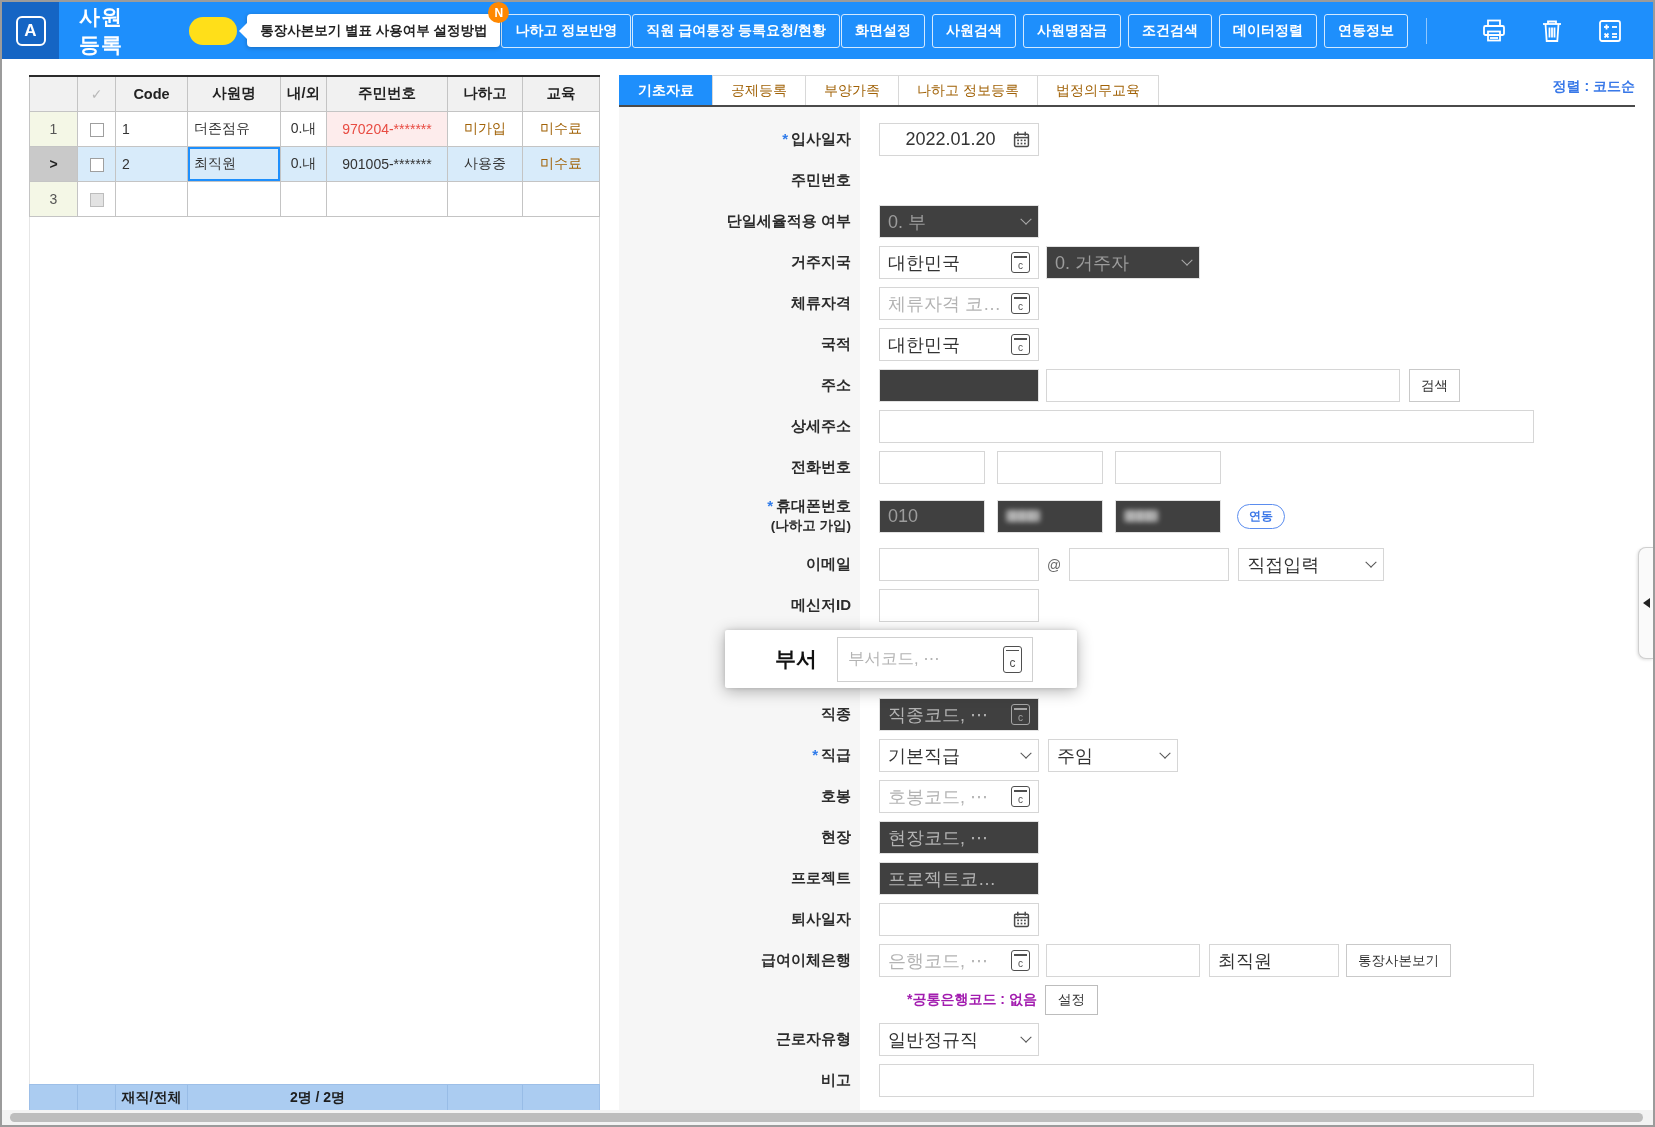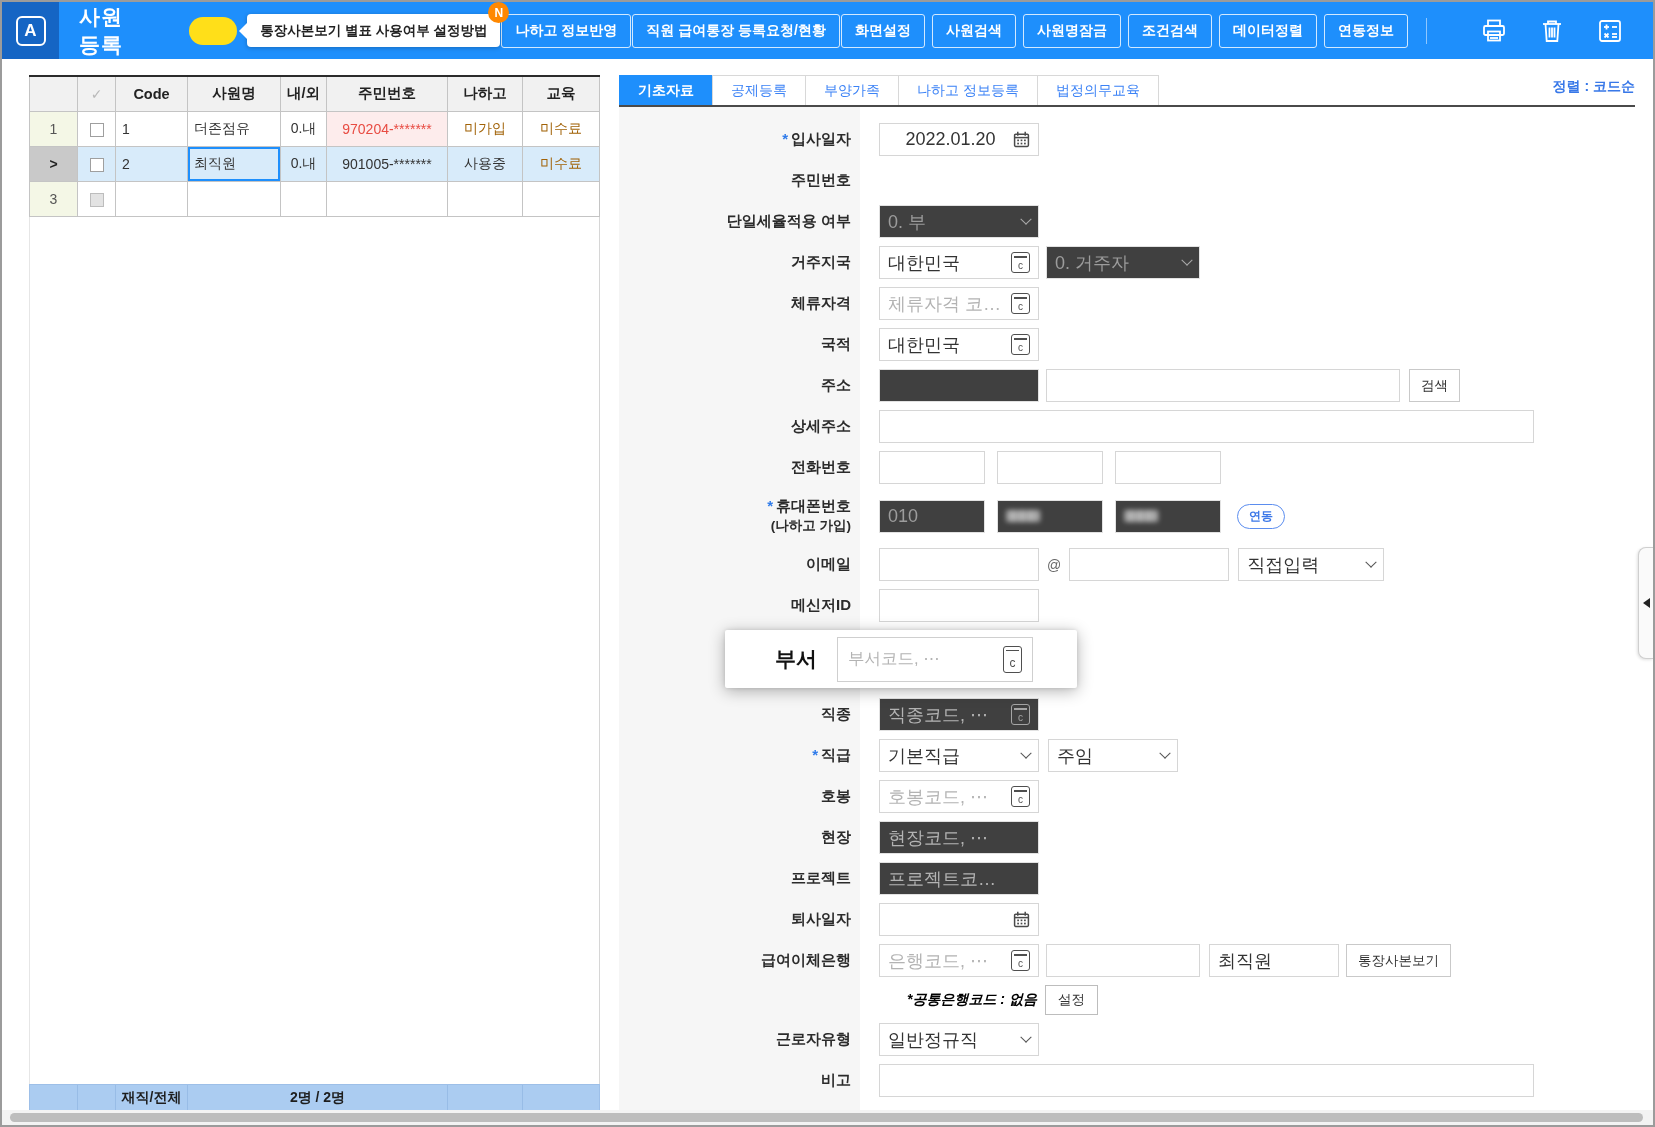--- a/index.html
+++ b/index.html
@@ -42,21 +42,21 @@
   td.c-center { text-align:center; }
   td.orange { color:#a16207; text-align:center; }
   td.focuscell { background:#fff; box-shadow:inset 0 0 0 2px #1e8ffc; }
   .grid-fill { flex:1; border-left:1px solid #e6e6e6; border-right:1px solid #d6d6d6; }
   .grid-footer { height:28px; background:#abccf1; display:flex; font-size:14px; font-weight:700; color:#1d1d1d; border:1px solid #9dbfe8; }
   .grid-footer .fc { border-right:1px solid #98bce6; display:flex; align-items:center; justify-content:center; height:100%; }
 
   
   .right-panel { position:absolute; left:617px; top:73px; width:1016px; }
   .tabstrip { display:flex; align-items:flex-start; border-bottom:2px solid #4a4a4a; height:32px; }
-  .tab { height:30px; padding:0 18px; display:flex; align-items:center; background:#fff; border:1px solid #d8d8d8; border-bottom:none; margin-right:-1px; font-size:14px; color:#3b82f6; cursor:pointer; white-space:nowrap; }
+  .tab { height:30px; padding:0 18px; display:flex; align-items:center; background:#fff; border:1px solid #d8d8d8; border-bottom:none; margin-right:-1px; font-size:14px; color:#a16207; cursor:pointer; white-space:nowrap; }
   .tab.active { background:#1e8ffc; border-color:#1e8ffc; color:#fff; font-weight:700; }
   .sort-label { margin-left:auto; color:#3878e8; font-size:14px; font-weight:700; padding-top:3px; }
 
   .form { position:relative; padding:16px 0 20px 0; }
   .form::before { content:""; position:absolute; left:0; top:0; bottom:0; width:241px; background:#f6f6f6; }
   .frow { position:relative; display:flex; align-items:center; margin-bottom:8px; min-height:33px; }
   .flabel { flex:0 0 241px; text-align:right; padding-right:9px; font-size:15px; font-weight:700; color:#2b2b2b; line-height:1.25; }
   .flabel .req { color:#2f7bea; margin-right:3px; }
   .flabel .sub { font-size:13.5px; font-weight:700; }
   .fbody { display:flex; align-items:center; margin-left:19px; }
@@ -78,21 +78,21 @@
   .disabled .cicon { border-color:#a5a5a5; }
   .disabled .cicon::before { background:#a5a5a5; }
   .disabled .cicon::after { color:#a5a5a5; }
   .calicon { margin-left:auto; display:flex; }
 
   .blurmask { display:inline-block; width:34px; height:12px; border-radius:2px; background:repeating-linear-gradient(90deg,#bdbdbd 0 5px,#d8d8d8 5px 9px); filter:blur(2.5px); opacity:.8; }
 
   .pillbtn { height:25px; border:1.5px solid #5b8def; border-radius:13px; color:#3c78e8; font-size:12px; font-weight:700; background:#fff; padding:0 11px; margin-left:16px; cursor:pointer; }
   .pbtn { height:33px; border:1px solid #c9c9c9; background:#fff; color:#333; font-size:13.5px; padding:0 11px; cursor:pointer; white-space:nowrap; }
   .atmark { margin:0 8px 0 8px; color:#666; font-size:14px; }
-  .bank-note { color:#000000; font-size:14px; font-weight:700; margin-left:28px;font-style:italic; }
+  .bank-note { color:#a21caf; font-size:14px; font-weight:700; margin-left:28px; }
   .setbtn { height:30px; border:1px solid #bdbdbd; background:#fff; font-size:13.5px; color:#333; padding:0 12px; margin-left:8px; cursor:pointer; }
 
   
   .frow.deptrow { height:60px; z-index:5; }
   .dept-card { position:absolute; left:106px; top:0; width:352px; height:58px; background:#fff; border-radius:2px; box-shadow:0 3px 16px rgba(0,0,0,.30), 0 0 4px rgba(0,0,0,.12); display:flex; align-items:center; }
   .dept-card .dlabel { flex:0 0 92px; text-align:right; font-size:21px; font-weight:700; color:#111; }
   .dept-card .dinput { margin-left:20px; width:196px; height:45px; border:1px solid #cfcfcf; display:flex; align-items:center; padding:0 10px; }
   .dept-card .dinput .dph { color:#b3b3b3; font-size:16.5px; }
   .dept-card .cicon { width:23px; height:27px; }
   .dept-card .cicon::after { font-size:12px; top:7px; }

